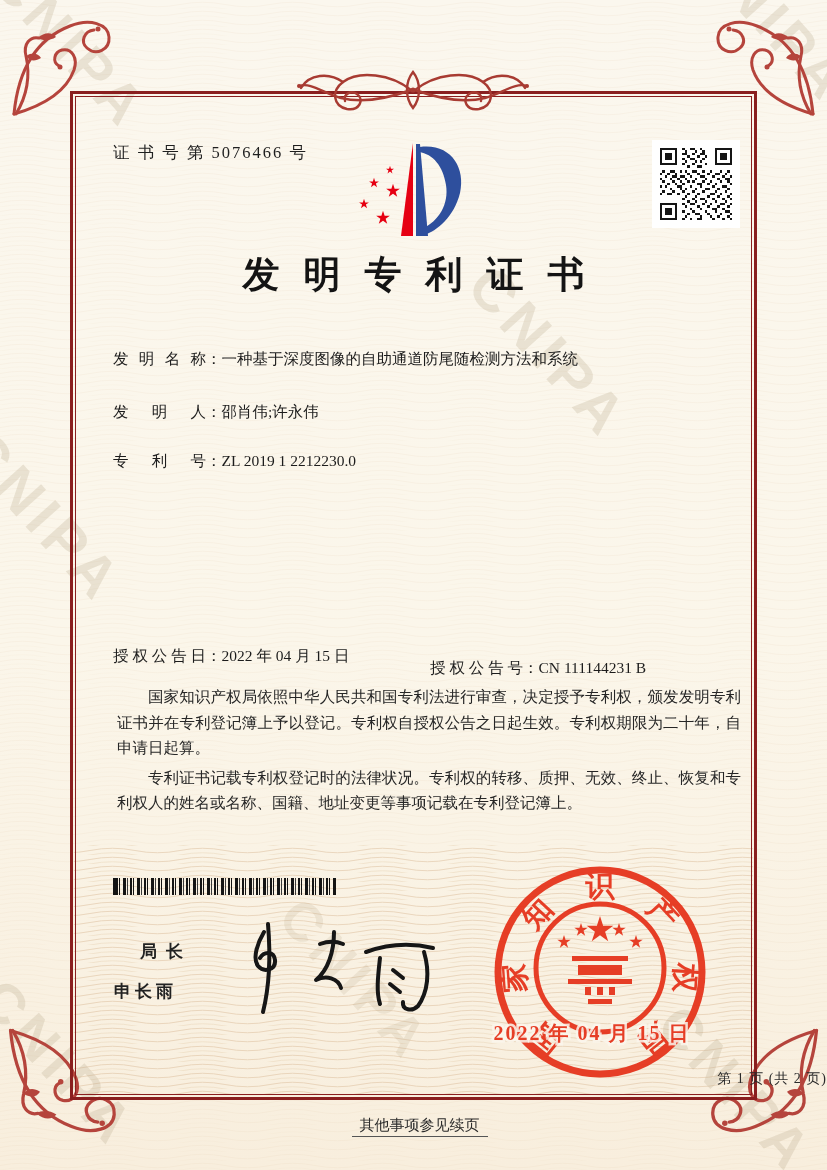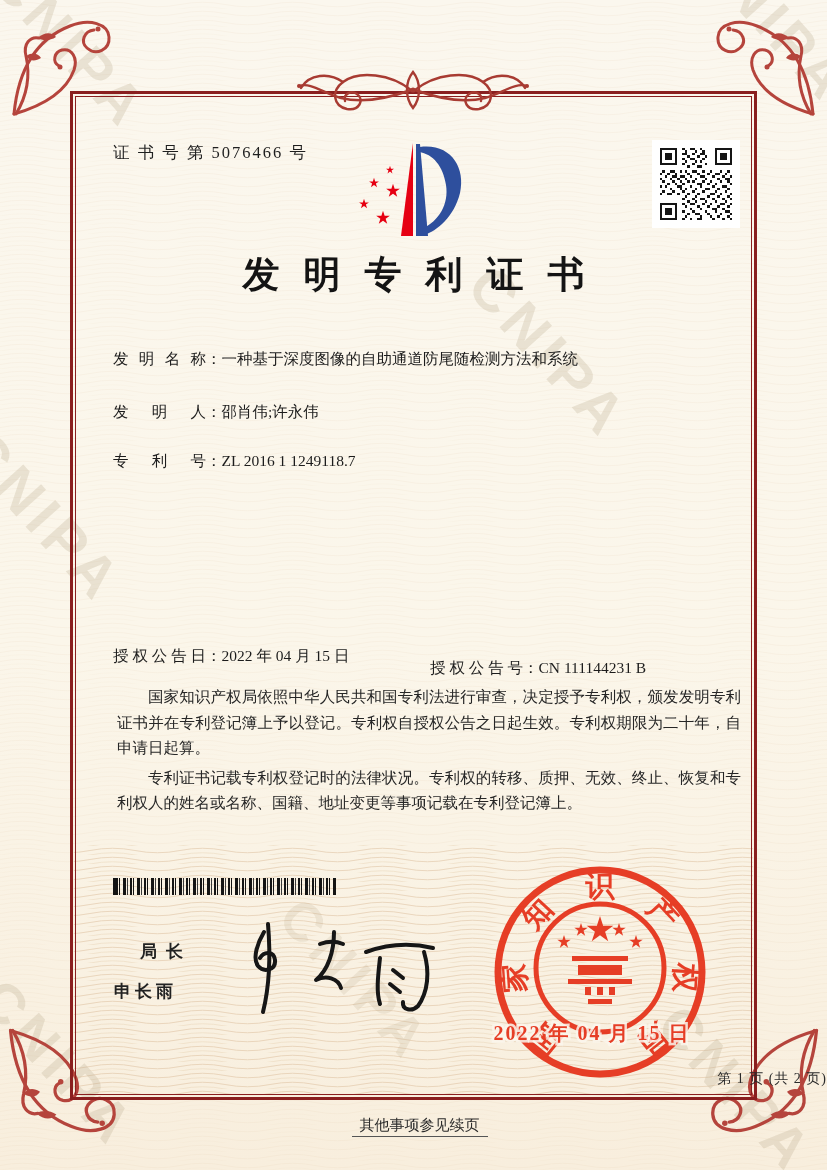--- a/index.html
+++ b/index.html
@@ -222,21 +222,21 @@
       </svg>
     </div>
 
     <div class="field row-name">
       <span class="flabel">发明名称</span><span>：</span><span class="fvalue">一种基于深度图像的自助通道防尾随检测方法和系统</span>
     </div>
     <div class="field row-inventor">
       <span class="flabel">发明人</span><span>：</span><span class="fvalue">邵肖伟;许永伟</span>
     </div>
     <div class="field row-patno">
-      <span class="flabel">专利号</span><span>：</span><span class="fvalue">ZL 2016 1 1249118.7</span>
+      <span class="flabel">专利号</span><span>：</span><span class="fvalue">ZL 2019 1 2212230.0</span>
     </div>
     <div class="field row-grant">
       <span class="flabel">授权公告日</span><span>：</span><span class="fvalue">2022 年 04 月 15 日</span>
       <span class="grant2"><span class="flabel">授权公告号</span><span>：</span><span>CN 111144231 B</span></span>
     </div>
 
     <div class="body-text">
       <p>国家知识产权局依照中华人民共和国专利法进行审查，决定授予专利权，颁发发明专利证书并在专利登记簿上予以登记。专利权自授权公告之日起生效。专利权期限为二十年，自申请日起算。</p>
       <p>专利证书记载专利权登记时的法律状况。专利权的转移、质押、无效、终止、恢复和专利权人的姓名或名称、国籍、地址变更等事项记载在专利登记簿上。</p>
     </div>

